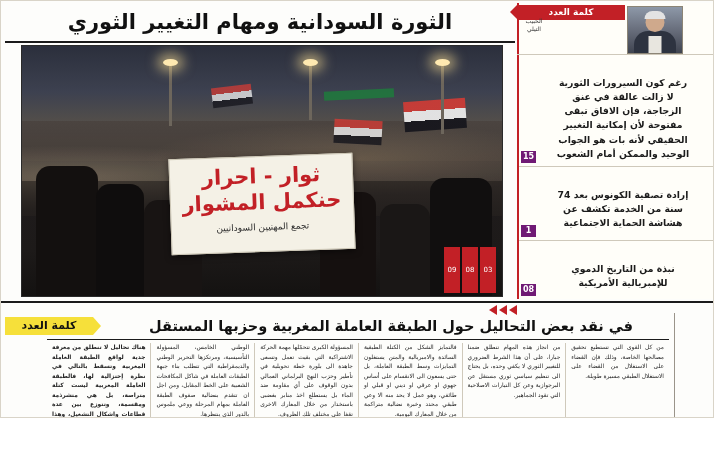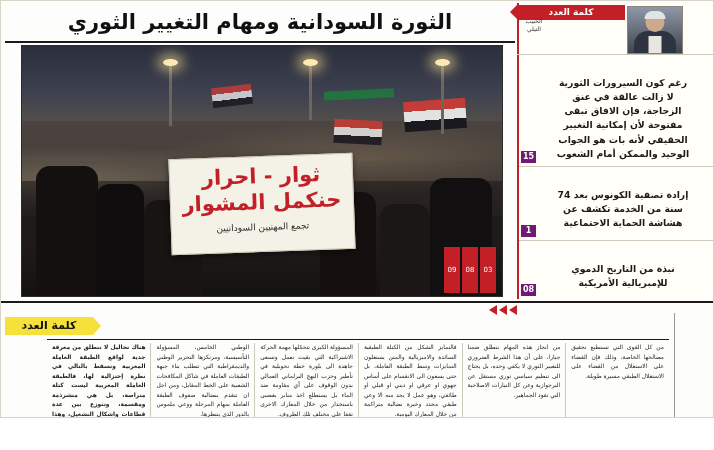--- a/index.html
+++ b/index.html
@@ -487,20 +487,21 @@
     <div class="arrows">
       <i></i>
       <i></i>
       <i></i>
     </div>
   </div>
 
   <div class="bottom">
     <div class="left-rail"></div>
     <div class="kalimat-label">كلمة العدد</div>
+    <h2 class="sub-headline">في نقد بعض التحاليل حول الطبقة العاملة المغربية وحزبها المستقل</h2>
     <div class="sub-rule"></div>
 
     <div class="cols">
       <div class="col">
         <p>من كل القوى التي تستطيع تحقيق مصالحها الخاصة، وذلك فإن القضاء على الاستغلال من القضاء على الاستغلال الطبقي مسيرة طويلة.</p>
       </div>
       <div class="col">
         <p>من انجاز هذه المهام تنطلق ضمنا جبارا، على أن هذا الشرط الضروري للتغيير الثوري لا يكفي وحده، بل يحتاج الى تنظيم سياسي ثوري مستقل عن البرجوازية وعن كل التيارات الاصلاحية التي تقود الجماهير.</p>
       </div>
       <div class="col">

